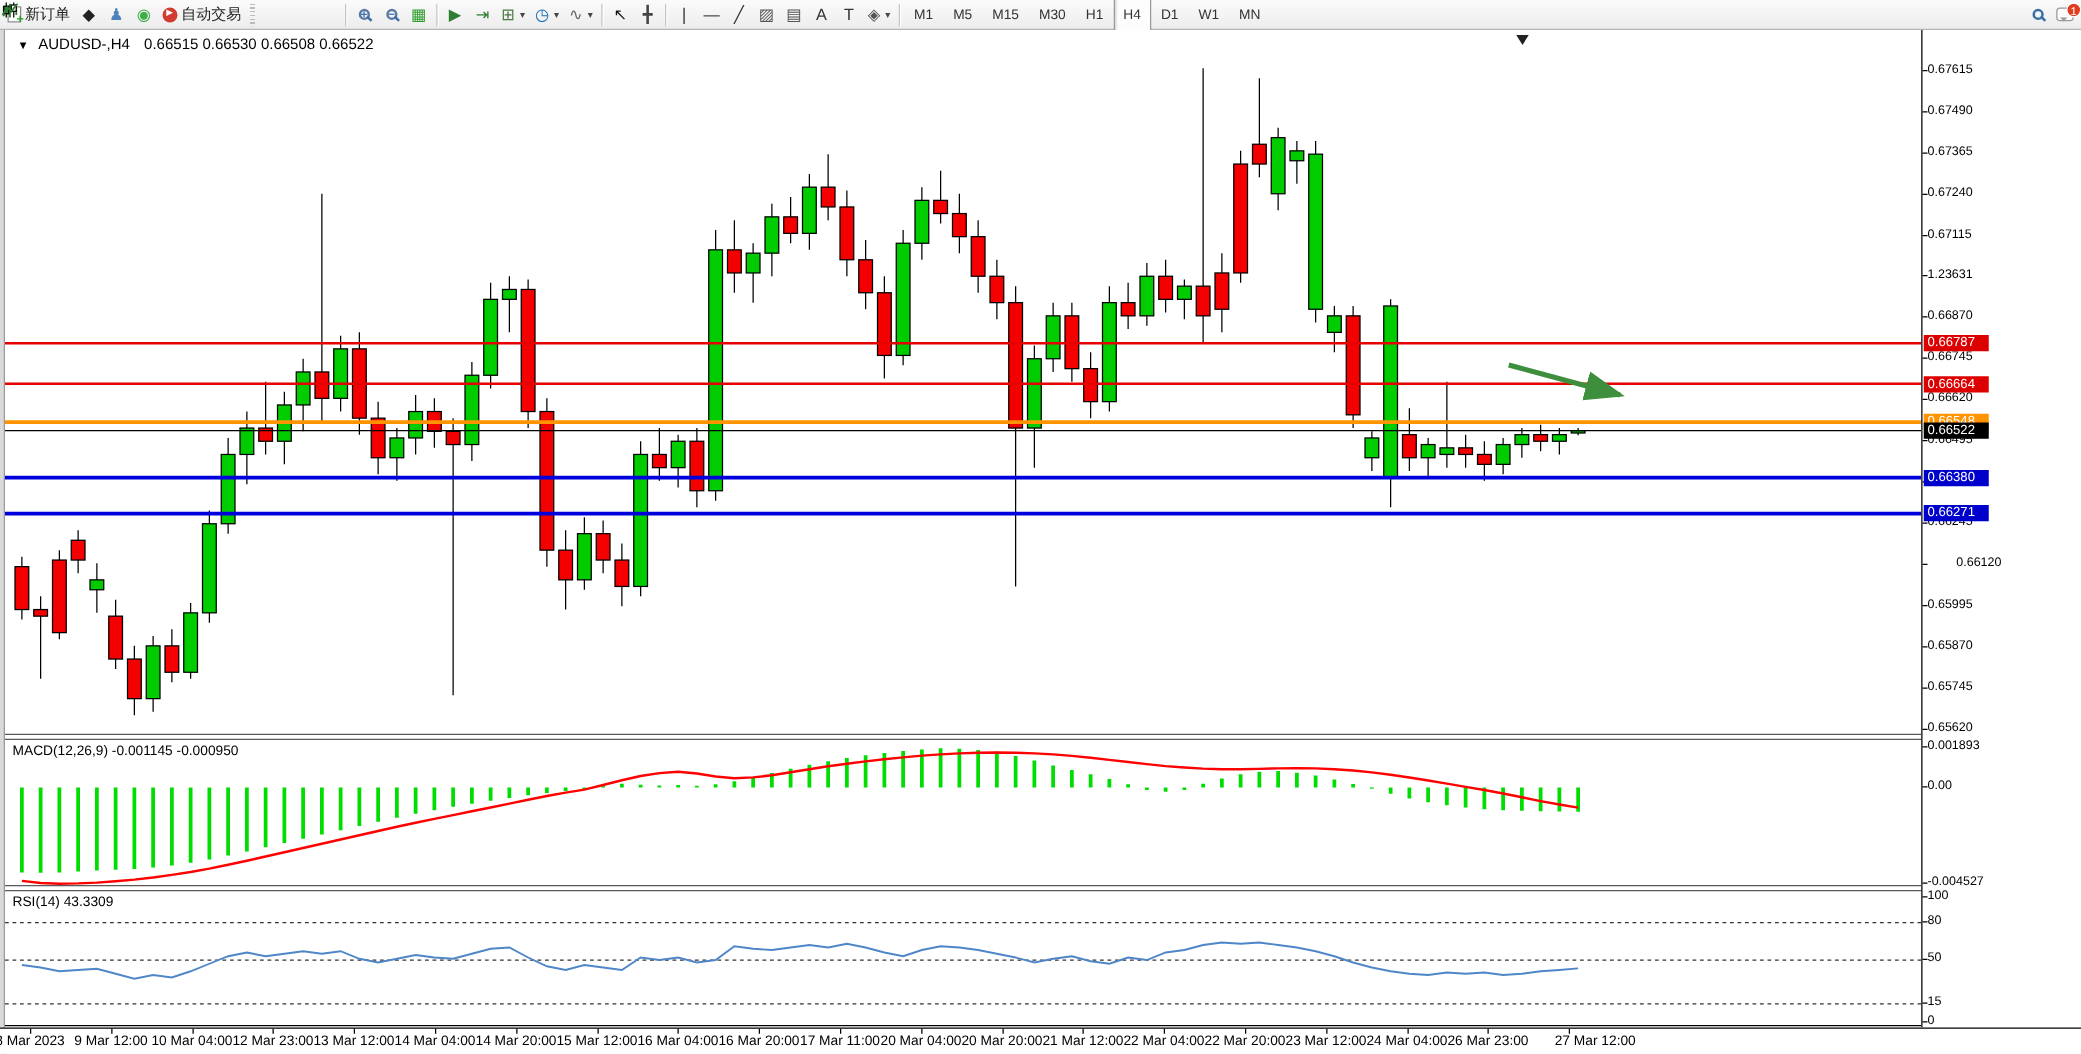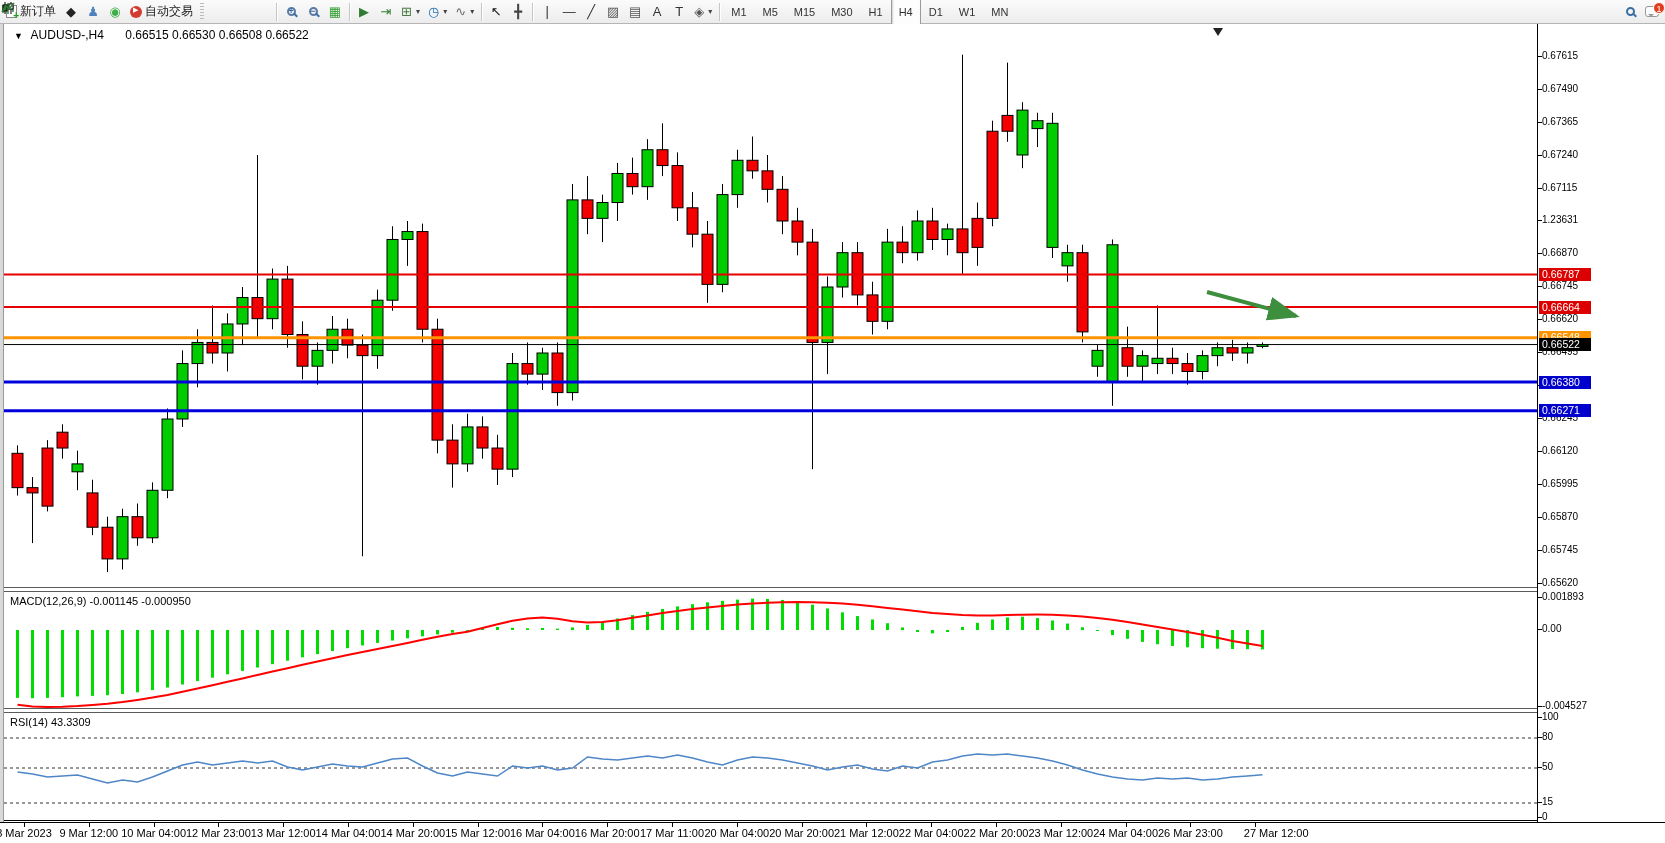--- a/index.html
+++ b/index.html
@@ -193,21 +193,21 @@
     </div>
   </div>
 
 <div id="chartwin">
   <div class="leftstrip"></div>
 
   <div id="mainpanel" class="panel">
     <div id="title-row">
       <span class="tri">▼</span>
       <span>AUDUSD-,H4</span>
-      <span style="margin-left:18px">0.66515 0.66530 0.66508 0.66522</span>
+      <span style="margin-left:8px">0.66515 0.66530 0.66508 0.66522</span>
     </div>
     <svg id="mainsvg" width="1533" height="564">
         <line x1="13.5" y1="421.40000000000106" x2="13.5" y2="471.5600000000014" stroke="#000000" stroke-width="1"></line>
         <rect x="8" y="429.3200000000002" width="11" height="34.31999999999914" fill="#f40000" stroke="#000" stroke-width="1"></rect>
         <line x1="28.5" y1="453.0800000000005" x2="28.5" y2="519.080000000002" stroke="#000000" stroke-width="1"></line>
         <rect x="23" y="463.63999999999936" width="11" height="5.28000000000236" fill="#f40000" stroke="#000" stroke-width="1"></rect>
         <line x1="43.5" y1="416.12000000000165" x2="43.5" y2="487.3999999999997" stroke="#000000" stroke-width="1"></line>
         <rect x="38" y="424.04000000000076" width="11" height="58.07999999999947" fill="#f40000" stroke="#000" stroke-width="1"></rect>
         <line x1="58.5" y1="400.2800000000005" x2="58.5" y2="434.5999999999996" stroke="#000000" stroke-width="1"></line>
         <rect x="53" y="408.1999999999996" width="11" height="15.840000000001169" fill="#f40000" stroke="#000" stroke-width="1"></rect>
@@ -506,21 +506,21 @@
       <div class="axlabel" style="top: 255.68px;">0.66745</div>
       <div class="axtick" style="top: 261.68px;"></div>
       <div class="axlabel" style="top: 288.68px;">0.66620</div>
       <div class="axtick" style="top: 294.68px;"></div>
       <div class="axlabel" style="top: 321.68px;">0.66495</div>
       <div class="axtick" style="top: 327.68px;"></div>
       <div class="axlabel" style="top: 354.68px;">0.66370</div>
       <div class="axtick" style="top: 360.68px;"></div>
       <div class="axlabel" style="top: 387.68px;">0.66245</div>
       <div class="axtick" style="top: 393.68px;"></div>
-      <div class="axlabel" style="top: 420.68px;">0.66120</div>
+      <div class="axlabel" style="top: 420.68px; margin-left: 23px;">0.66120</div>
       <div class="axtick" style="top: 426.68px;"></div>
       <div class="axlabel" style="top: 453.68px;">0.65995</div>
       <div class="axtick" style="top: 459.68px;"></div>
       <div class="axlabel" style="top: 486.68px;">0.65870</div>
       <div class="axtick" style="top: 492.68px;"></div>
       <div class="axlabel" style="top: 519.68px;">0.65745</div>
       <div class="axtick" style="top: 525.68px;"></div>
       <div class="axlabel" style="top: 552.68px;">0.65620</div>
       <div class="axtick" style="top: 558.68px;"></div>
       <div class="pricebadge" style="background: rgb(221, 0, 0); top: 244.092px;">0.66787</div>

